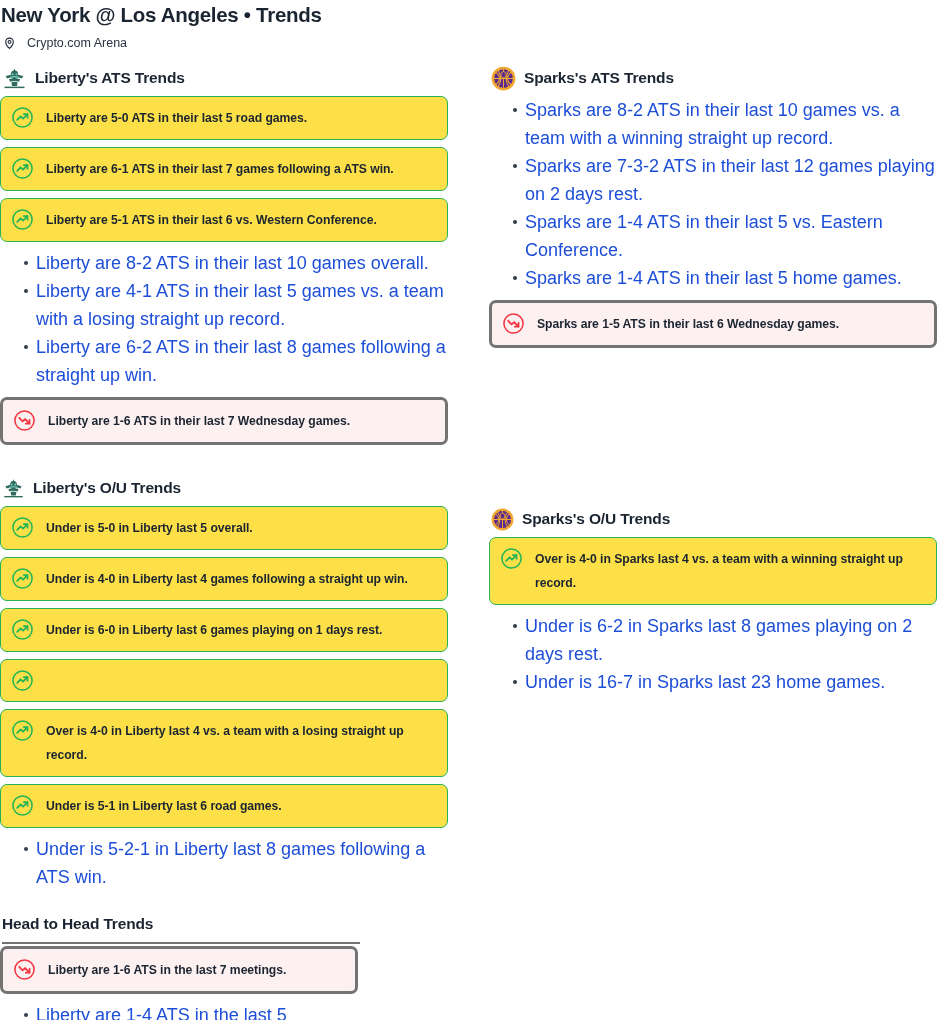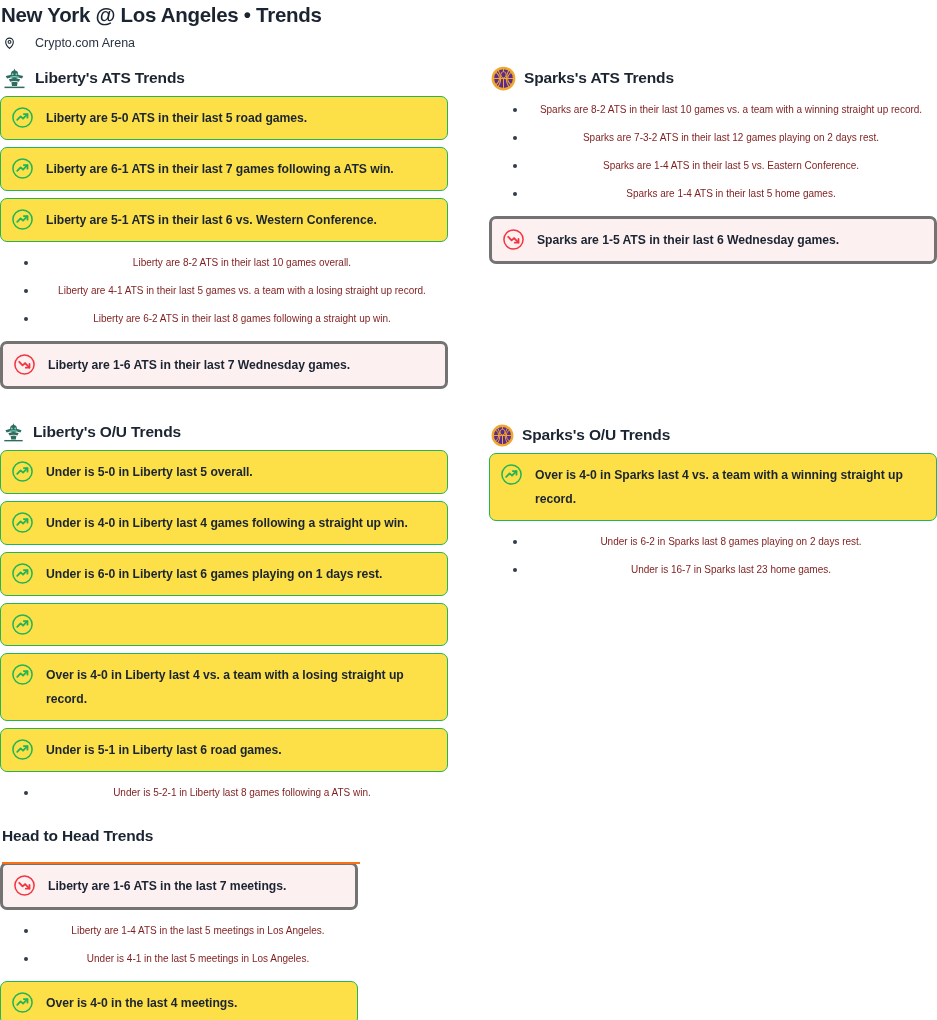--- a/index.html
+++ b/index.html
@@ -17,21 +17,21 @@
   .page-title {
     font-size: 20.5px;
     font-weight: 700;
     letter-spacing: -0.3px;
     color: #1b2431;
     margin: 0;
     padding: 2px 0 0 1px;
     line-height: 26px;
   }
   .venue-row {
-    display: flex; align-items: center; gap: 19px;
+    display: flex; align-items: center; gap: 11px;
     padding: 8px 0 0 3px;
     height: 22px;
   }
   .venue-text { font-size: 12.5px; color: #2a3442; line-height: 16px; }
   .pin-icon { display: block; width: 13px; height: 16px; }
 
   
   .cols { position: relative; display: flex; gap: 41px; padding: 16px 0 0 0; }
   .col-left  { width: 448px; flex: 0 0 448px; }
   .col-right { width: 448px; flex: 0 0 448px; }
@@ -39,22 +39,22 @@
   .sect-head {
     display: flex; align-items: center; gap: 8px;
     margin: 0 0 6px 2px; height: 24px;
   }
   .sect-head.ou { margin-top: 0; }
   .sect-title {
     font-size: 15.5px; font-weight: 700; color: #1b2431;
     letter-spacing: -0.15px; line-height: 20px;
   }
   .sect-title.h2h {
-    border-bottom: 2px solid #f97316;
-    padding-bottom: 16px;
+    border-bottom: 2px solid #737373;
+    padding-bottom: 8px;
     display: inline-block;
   }
 
   .logo { display: block; width: 25px; height: 25px; flex: 0 0 25px; }
   .logo.small { width: 23px; height: 23px; flex: 0 0 23px; }
 
   
   .card {
     display: flex; align-items: flex-start; gap: 10px;
     border-radius: 7px;
@@ -73,25 +73,24 @@
 
   
   ul.trend-list {
     list-style: none;
     margin: 0; padding: 0;
   }
   ul.trend-list li {
     position: relative;
     padding: 0 0 0 36px;
     margin: 0 0 0 0;
-    font-size: 10px;
+    font-size: 18px;
     line-height: 28px;
-    color: #7f1d1d;
+    color: #1d4ed8;
     min-height: 28px;
-    text-align: center;
   }
   ul.trend-list li::before {
     content: "";
     position: absolute;
     left: 24px; top: 12px;
     width: 4px; height: 4px;
     border-radius: 50%;
     background: #323c4a;
   }
   .gap-after-list { height: 8px; }

